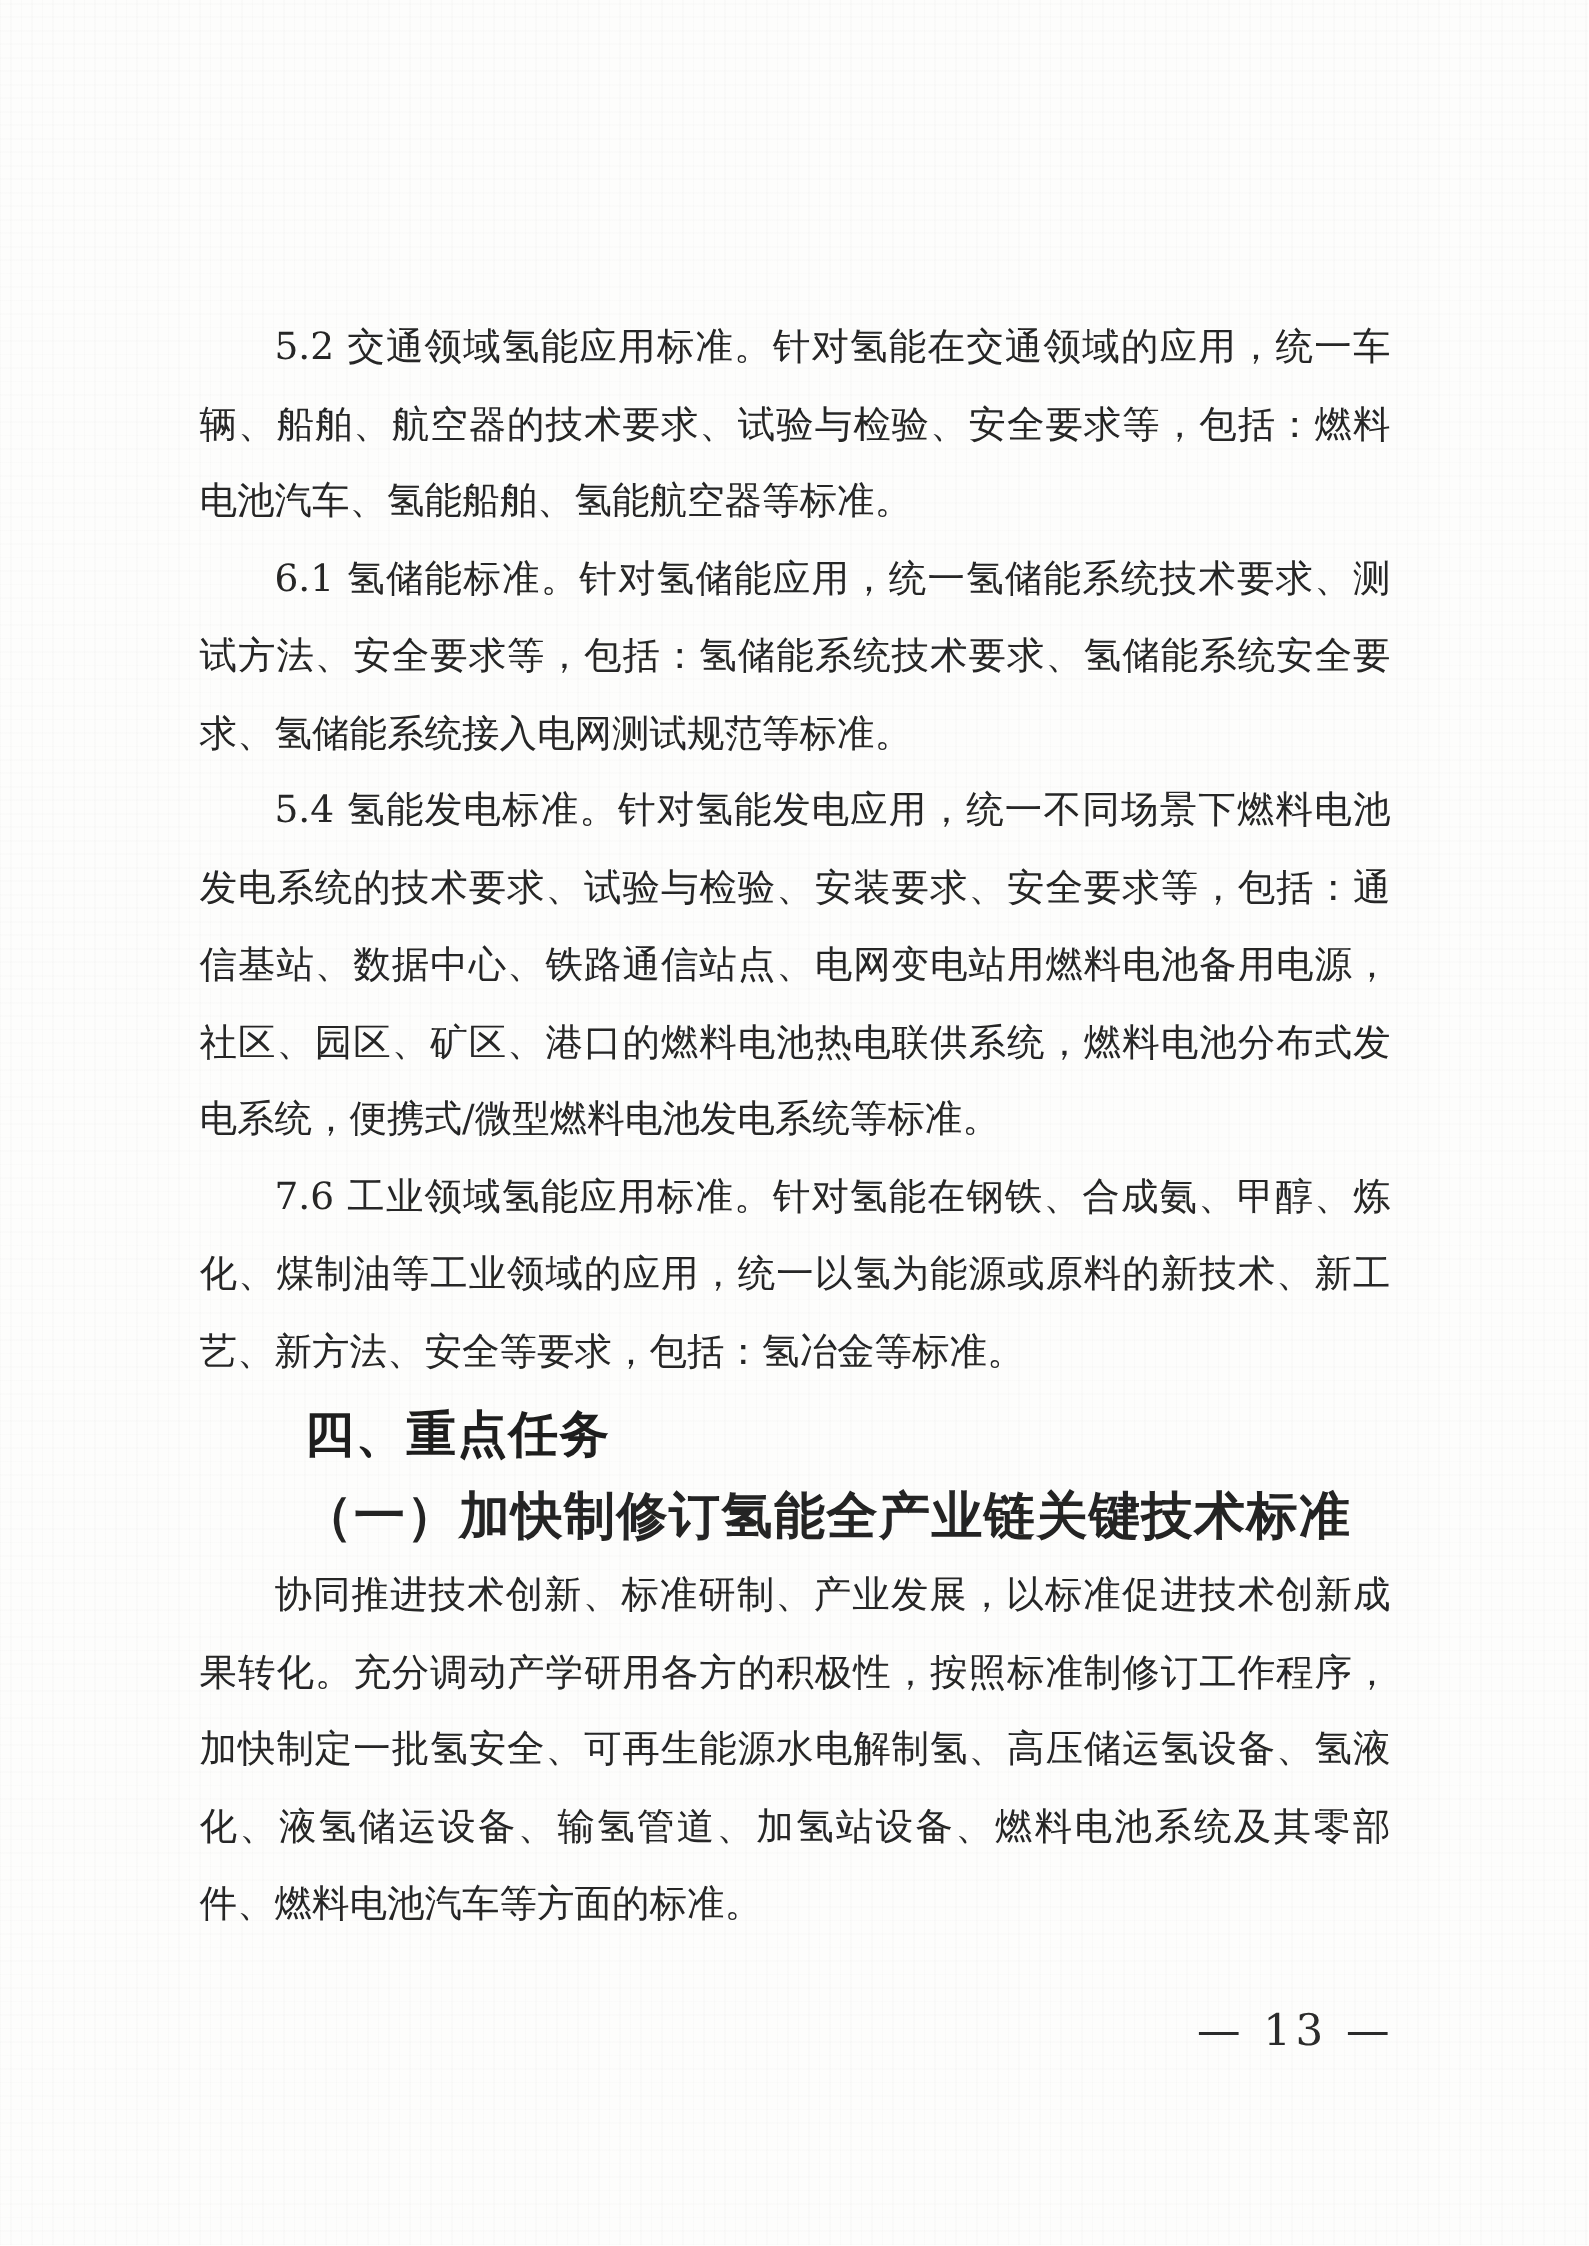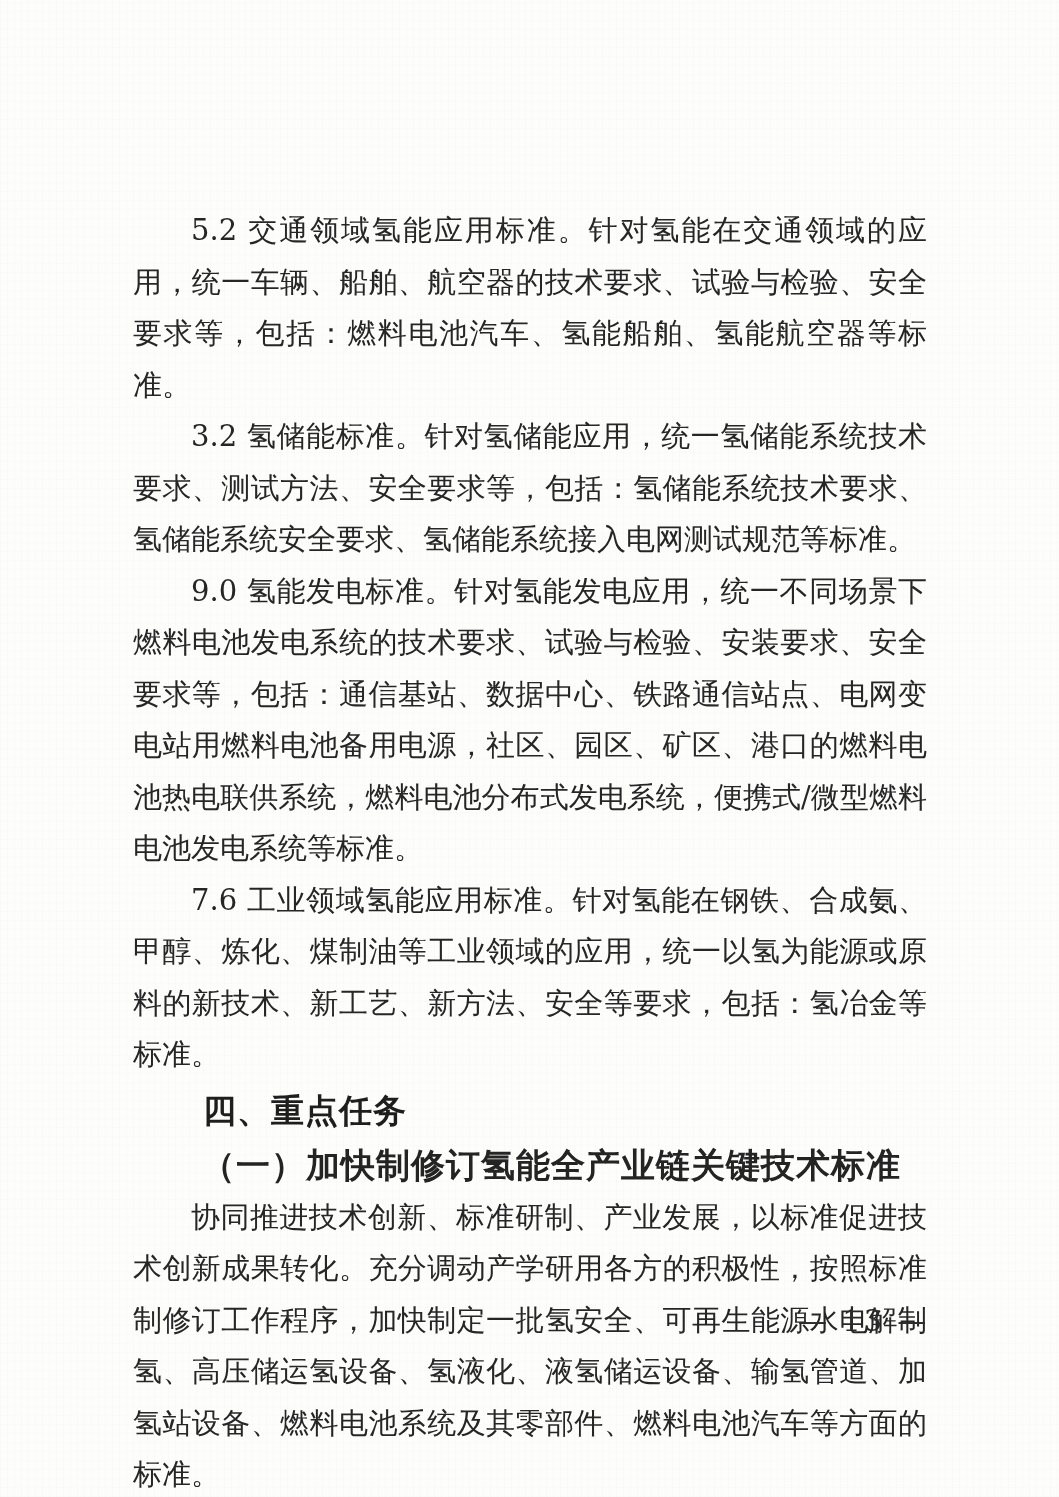--- a/index.html
+++ b/index.html
@@ -21,21 +21,21 @@
     color: #262626;
   }
   .content {
     position: absolute;
     left: 133px;
     top: 205px;
     width: 794px;
   }
   .para {
     margin: 0;
-    font-size: 29px;
+    font-size: 25px;
     line-height: 51.5px;
     text-align: justify;
     text-justify: inter-character;
     text-indent: 2em;
     font-weight: 400;
   }
   .heading {
     margin: 4px;
     font-size: 33px;
     line-height: 51.5px;
@@ -50,38 +50,38 @@
     font-size: 34px;
     line-height: 51.5px;
     text-indent: 2em;
     font-weight: 700;
     font-family: "DejaVu Serif", "Liberation Serif", serif;
     letter-spacing: 1px;
     color: #242424;
   }
   .page-number {
     position: absolute;
-    top: 1304px;
+    top: 1336px;
     left: 798px;
     font-size: 29px;
     line-height: 34px;
     letter-spacing: 3px;
     color: #2b2b2b;
     font-family: "DejaVu Serif", "Liberation Serif", serif;
     white-space: nowrap;
   }
 </style>
 </head>
 <body>
 
 <div class="page">
   <div class="content">
     <p class="para">5.2 交通领域氢能应用标准。针对氢能在交通领域的应用，统一车辆、船舶、航空器的技术要求、试验与检验、安全要求等，包括：燃料电池汽车、氢能船舶、氢能航空器等标准。</p>
-    <p class="para">3.2 氢储能标准。针对氢储能应用，统一氢储能系统技术要求、测试方法、安全要求等，包括：氢储能系统技术要求、氢储能系统安全要求、氢储能系统接入电网测试规范等标准。</p>
-    <p class="para">9.0 氢能发电标准。针对氢能发电应用，统一不同场景下燃料电池发电系统的技术要求、试验与检验、安装要求、安全要求等，包括：通信基站、数据中心、铁路通信站点、电网变电站用燃料电池备用电源，社区、园区、矿区、港口的燃料电池热电联供系统，燃料电池分布式发电系统，便携式/微型燃料电池发电系统等标准。</p>
+    <p class="para">6.1 氢储能标准。针对氢储能应用，统一氢储能系统技术要求、测试方法、安全要求等，包括：氢储能系统技术要求、氢储能系统安全要求、氢储能系统接入电网测试规范等标准。</p>
+    <p class="para">5.4 氢能发电标准。针对氢能发电应用，统一不同场景下燃料电池发电系统的技术要求、试验与检验、安装要求、安全要求等，包括：通信基站、数据中心、铁路通信站点、电网变电站用燃料电池备用电源，社区、园区、矿区、港口的燃料电池热电联供系统，燃料电池分布式发电系统，便携式/微型燃料电池发电系统等标准。</p>
     <p class="para">7.6 工业领域氢能应用标准。针对氢能在钢铁、合成氨、甲醇、炼化、煤制油等工业领域的应用，统一以氢为能源或原料的新技术、新工艺、新方法、安全等要求，包括：氢冶金等标准。</p>
     <h2 class="heading">四、重点任务</h2>
     <h3 class="subheading">（一）加快制修订氢能全产业链关键技术标准</h3>
     <p class="para">协同推进技术创新、标准研制、产业发展，以标准促进技术创新成果转化。充分调动产学研用各方的积极性，按照标准制修订工作程序，加快制定一批氢安全、可再生能源水电解制氢、高压储运氢设备、氢液化、液氢储运设备、输氢管道、加氢站设备、燃料电池系统及其零部件、燃料电池汽车等方面的标准。</p>
   </div>
 
   <div class="page-number">— 13 —</div>
 </div>
 
 </body></html>

